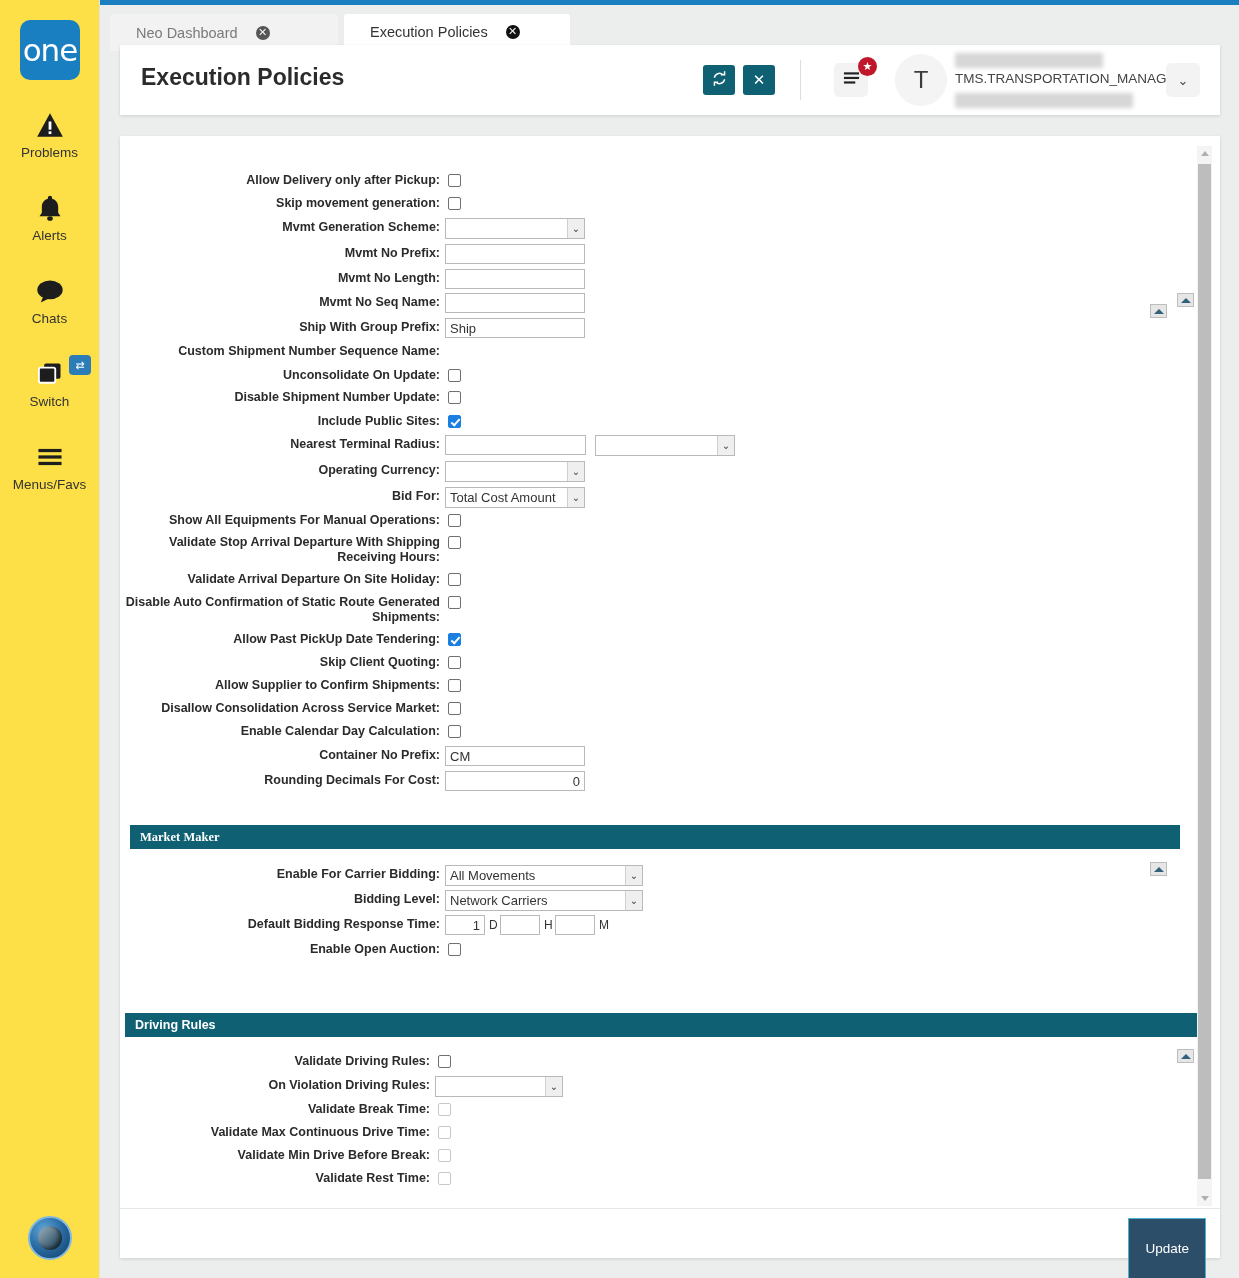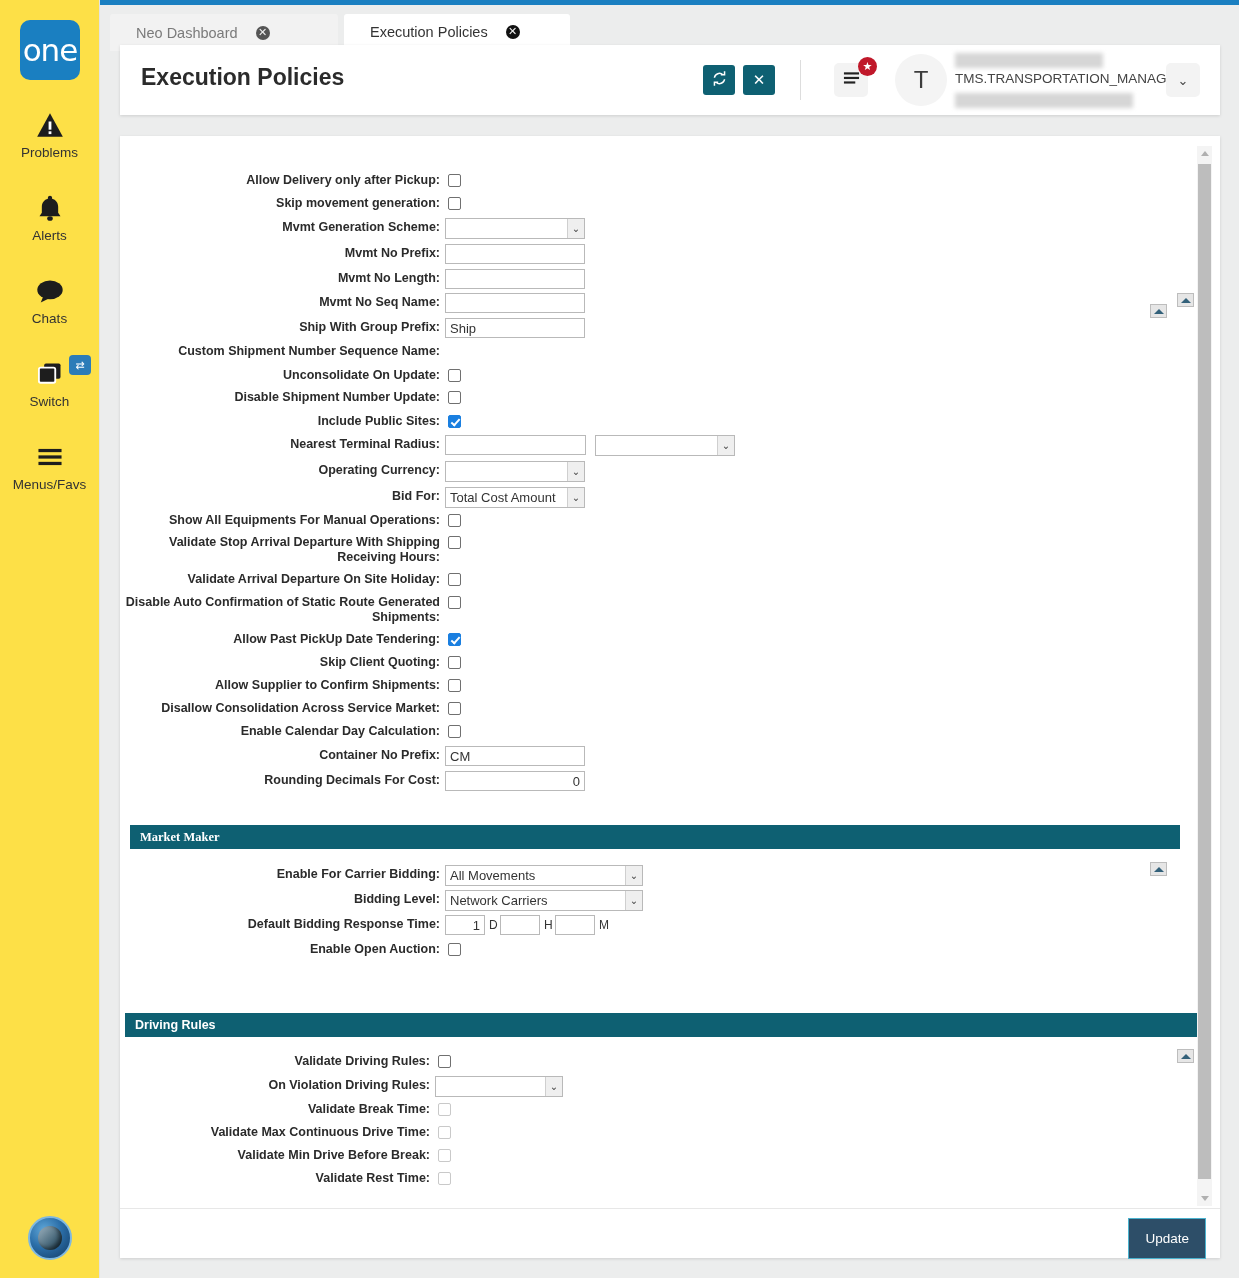--- a/index.html
+++ b/index.html
@@ -263,21 +263,21 @@
     cursor: pointer;
   }
 
   
   #form-footer {
     position: absolute; left: 0; bottom: 0; width: 1100px; height: 50px;
     background: #fff; border-top: 1px solid #e7e7e7;
   }
   #btn-update {
     position: absolute; right: 14px; top: 9px;
-    padding: 12px 16px;
+    padding: 22px 16px;
     background: #2d4e68; border: 1px solid #4ab3cf;
     color: #fff; font-size: 13.5px; cursor: pointer;
     font-family: "Liberation Sans", sans-serif;
   }
 </style>
 </head>
 <body>
 
 <div id="app">
 

